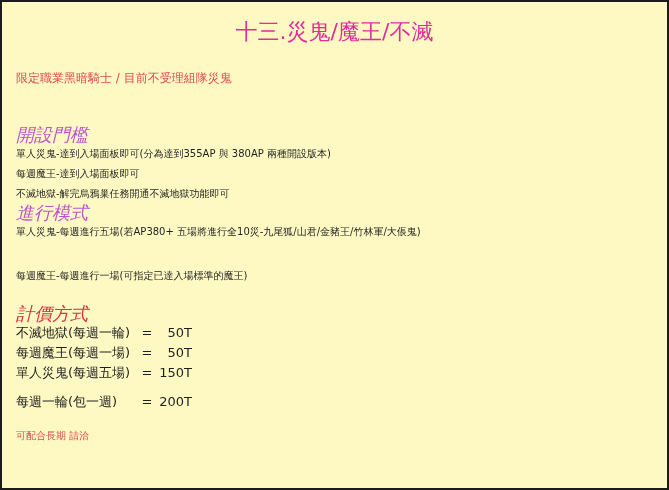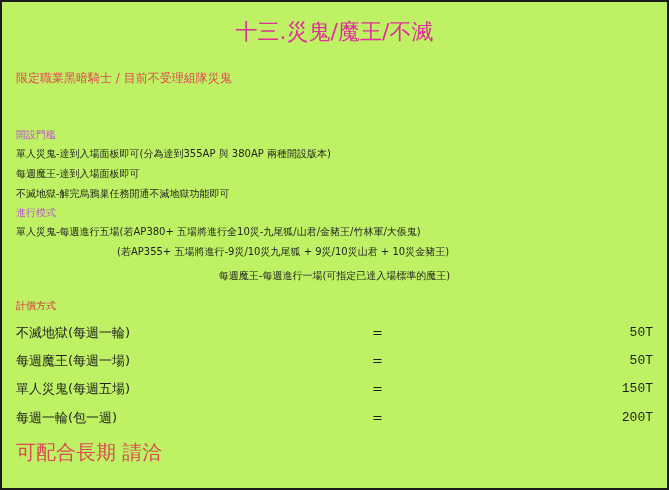--- a/index.html
+++ b/index.html
@@ -1,94 +1,93 @@
 <!DOCTYPE html>
 <html><head>
 <meta charset="utf-8">
 <style>
   html, body { margin: 0; padding: 0; background: #ffffff; }
   .page {
     width: 669px;
     height: 490px;
     box-sizing: border-box;
     border: 2px solid #1b1b1b;
-    background: #bef264;
+    background: #fef9c3;
     font-family: "DejaVu Sans", "Liberation Sans", sans-serif;
     overflow: hidden;
   }
   .title {
     margin: 16px 0 0 0;
     text-align: center;
     font-size: 22px;
     line-height: 28px;
     color: #e02d9c;
     font-weight: 400;
   }
   .subtitle {
     margin: 22px 14px 0 14px;
     font-size: 12px;
     line-height: 20px;
     color: #e04a52;
   }
   .sec-header {
     margin: 0 14px;
-    font-size: 10px;
+    font-size: 18px;
     line-height: 18px;
     font-weight: 400;
+    font-style: italic;
   }
   .sec-header.purple { color: #bb55cc; }
   .sec-header.red { color: #d63340; }
   .h-threshold { margin-top: 38px; }
   .h-mode { }
-  .h-pricing { margin-top: 11px; }
+  .h-pricing { margin-top: 19px; }
   .body-line {
     margin: 0 14px;
     font-size: 10px;
     line-height: 20px;
     color: #1f1f1f;
     white-space: nowrap;
   }
   .indented { padding-left: 101px; }
-  .gap-top { margin-top: 4px; text-align: center; }
+  .gap-top { margin-top: 24px; }
   .price-row {
     display: flex;
-    margin: 8px 14px;
+    margin: 0 14px;
     font-size: 13px;
     line-height: 20px;
     color: #1f1f1f;
-    justify-content: space-between;
   }
   .price-label { width: 122px; }
   .price-eq { width: 18px; text-align: center; }
-  .price-value { width: 36px; text-align: right; font-family: Liberation Mono, monospace; }
+  .price-value { width: 36px; text-align: right; }
   .bundle { margin-top: 9px; }
   .footer {
     margin: 14px 14px 15px 14px;
-    font-size: 20px;
+    font-size: 10px;
     line-height: 20px;
     color: #db4b53;
   }
 </style>
 </head>
 <body>
 
 <div class="page">
 
   <div class="title">十三.災鬼/魔王/不滅</div>
 
   <div class="subtitle">限定職業黑暗騎士 / 目前不受理組隊災鬼</div>
 
   <div class="sec-header purple h-threshold">開設門檻</div>
   <div class="body-line">單人災鬼-達到入場面板即可(分為達到355AP 與 380AP 兩種開設版本)</div>
   <div class="body-line">每週魔王-達到入場面板即可</div>
   <div class="body-line">不滅地獄-解完烏鴉巢任務開通不滅地獄功能即可</div>
 
   <div class="sec-header purple h-mode">進行模式</div>
   <div class="body-line">單人災鬼-每週進行五場(若AP380+ 五場將進行全10災-九尾狐/山君/金豬王/竹林軍/大倀鬼)</div>
-  <div class="body-line indented">(若AP355+ 五場將進行-9災/10災九尾狐 + 9災/10災山君 + 10災金豬王)</div>
   <div class="body-line gap-top">每週魔王-每週進行一場(可指定已達入場標準的魔王)</div>
 
   <div class="sec-header red h-pricing">計價方式</div>
 
   <div class="price-row">
     <span class="price-label">不滅地獄(每週一輪)</span>
     <span class="price-eq">=</span>
     <span class="price-value">50T</span>
   </div>
   <div class="price-row">

